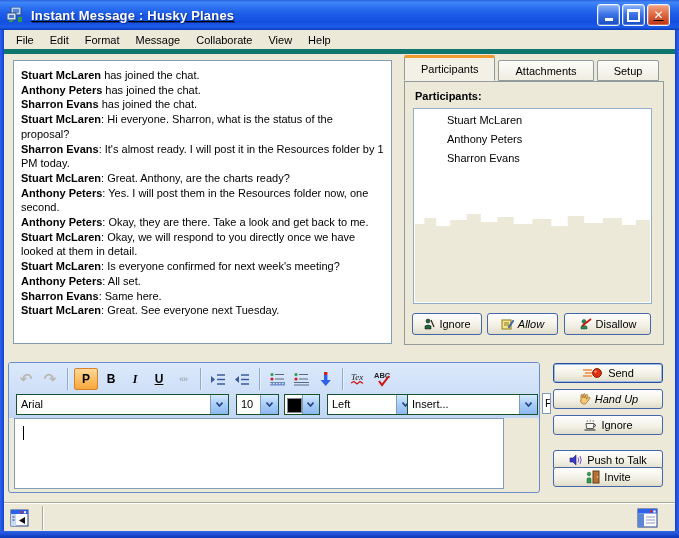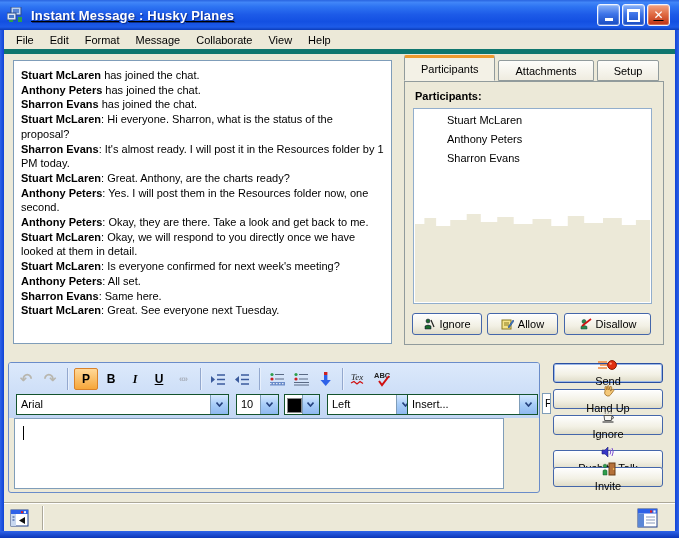--- a/index.html
+++ b/index.html
@@ -56,21 +56,21 @@
   .prow{padding:5px 0 0 33px;height:14px;}
   .artifact{position:absolute;left:1px;right:1px;bottom:1px;height:88px;background:#ECE9D8;
     clip-path:polygon(0 10px,4% 10px,4% 4px,9% 4px,9% 12px,15% 12px,15% 6px,22% 6px,22% 0,28% 0,28% 8px,35% 8px,35% 3px,42% 3px,42% 10px,50% 10px,50% 5px,58% 5px,58% 12px,65% 12px,65% 2px,72% 2px,72% 9px,80% 9px,80% 4px,88% 4px,88% 11px,94% 11px,94% 6px,100% 6px,100% 100%,0 100%);}
   
   .xpbtn{background:linear-gradient(180deg,#FEFEFE,#F2F0E4 60%,#DFDCC8);
     border:1px solid #4466AA;border-radius:3px;display:flex;align-items:center;
     justify-content:center;gap:4px;font-size:11px;box-sizing:border-box;
     box-shadow:inset 0 1px 0 #fff;}
   .pbtn{position:absolute;top:313px;height:22px;}
   .pbtn.ignore{left:412px;width:70px;}
-  .pbtn.allow{left:487px;width:71px;}
+  .pbtn.allow{left:487px;width:71px;font-style:italic;}
   .pbtn.disallow{left:564px;width:87px;}
   
   .compose{position:absolute;left:8px;top:362px;width:532px;height:131px;
     border:1px solid #6A8CC9;border-radius:3px;background:#ECE9D8;box-sizing:border-box;}
   .blue-strip{position:absolute;left:0;top:0;right:0;height:55px;
     background:linear-gradient(180deg,#DCE9FB,#C2D6F4);border-radius:2px 2px 0 0;}
   .toolbar{position:absolute;left:6px;top:2px;height:28px;display:flex;align-items:center;gap:2px;}
   .tbtn{min-width:22px;height:22px;display:flex;align-items:center;justify-content:center;}
   .tsep{width:1px;height:22px;background:#93A8CE;margin:0 4px;box-shadow:1px 0 0 #E8F0FC;}
   .tbtn.disabled{color:#B8B6AE;font-size:15px;font-weight:bold;}
@@ -85,21 +85,21 @@
     background:linear-gradient(180deg,#D6E9FF,#A8CDF8 50%,#8FB9F0);
     display:flex;align-items:center;justify-content:center;}
   .chev{width:7px;height:5px;}
   .swatch{width:13px;height:13px;background:#000;margin:3px 0 0 2px;border:1px solid #888;}
   .message-box{position:absolute;left:5px;top:55px;width:490px;height:71px;background:#fff;
     border:1px solid #7F9DB9;box-sizing:border-box;}
   .caret{position:absolute;left:8px;top:7px;width:1px;height:14px;background:#000;}
   .clipped-combo{position:absolute;left:542px;top:393px;width:9px;height:21px;background:#fff;
     border:1px solid #7F9DB9;box-sizing:border-box;overflow:hidden;padding:3px 0 0 2px;}
   
-  .abtn{position:absolute;left:553px;width:110px;height:20px;flex-direction:column;}
+  .abtn{position:absolute;left:553px;width:110px;height:20px;}
   .abtn.default{box-shadow:inset 0 0 0 1px #9CB8E8, inset 0 1px 0 #fff;border-color:#2A4FA0;}
   
   .status-line{position:absolute;left:4px;right:4px;top:502px;height:0;
     border-top:1px solid #ACA899;border-bottom:1px solid #FFFFFF;}
   .status-sep{position:absolute;left:42px;top:506px;height:24px;width:0;
     border-left:1px solid #ACA899;border-right:1px solid #fff;}
   .sicon{position:absolute;display:flex;align-items:center;justify-content:center;}
   .sicon.left{left:9px;top:507px;width:22px;height:22px;}
   .sicon.right{left:636px;top:506px;width:24px;height:24px;}
   svg{display:block;}
@@ -332,21 +332,21 @@
     <svg width="22" height="12" viewBox="0 0 22 12">
       <line x1="1" y1="3" x2="10" y2="3" stroke="#F08030" stroke-width="1.4"></line>
       <line x1="3" y1="6" x2="10" y2="6" stroke="#F08030" stroke-width="1.4"></line>
       <line x1="1" y1="9" x2="10" y2="9" stroke="#F08030" stroke-width="1.4"></line>
       <circle cx="15" cy="6" r="4.4" fill="#E03010" stroke="#8B1A00"></circle>
       <circle cx="13.6" cy="4.6" r="1.2" fill="#FF9A80"></circle>
     </svg>
   </span>
   <span>Send</span>
 </div>
-<div class="xpbtn abtn" style="top:389px;">
+<div class="xpbtn abtn" style="top:389px;font-style:italic;">
   <span>
     <svg width="13" height="13" viewBox="0 0 13 13">
       <path d="M3 6 L3 2.5 Q3 1.5 3.9 1.5 Q4.8 1.5 4.8 2.5 L4.8 5 L5.4 1.5 Q5.6 0.5 6.4 0.7 Q7.2 0.9 7.1 1.9 L6.8 5 L8 2 Q8.4 1.1 9.2 1.5 Q10 1.9 9.6 2.8 L8.4 6 L10.4 4.4 Q11.2 3.8 11.7 4.5 Q12.2 5.2 11.5 5.9 L8.8 9.5 Q7.5 11.5 5.4 11 Q3.2 10.5 2.6 8.2 Z" fill="#F5C878" stroke="#9C6A1F" stroke-width=".8"></path>
     </svg>
   </span>
   <span>Hand Up</span>
 </div>
 <div class="xpbtn abtn" style="top:415px;">
   <span>
     <svg width="14" height="13" viewBox="0 0 14 13">

